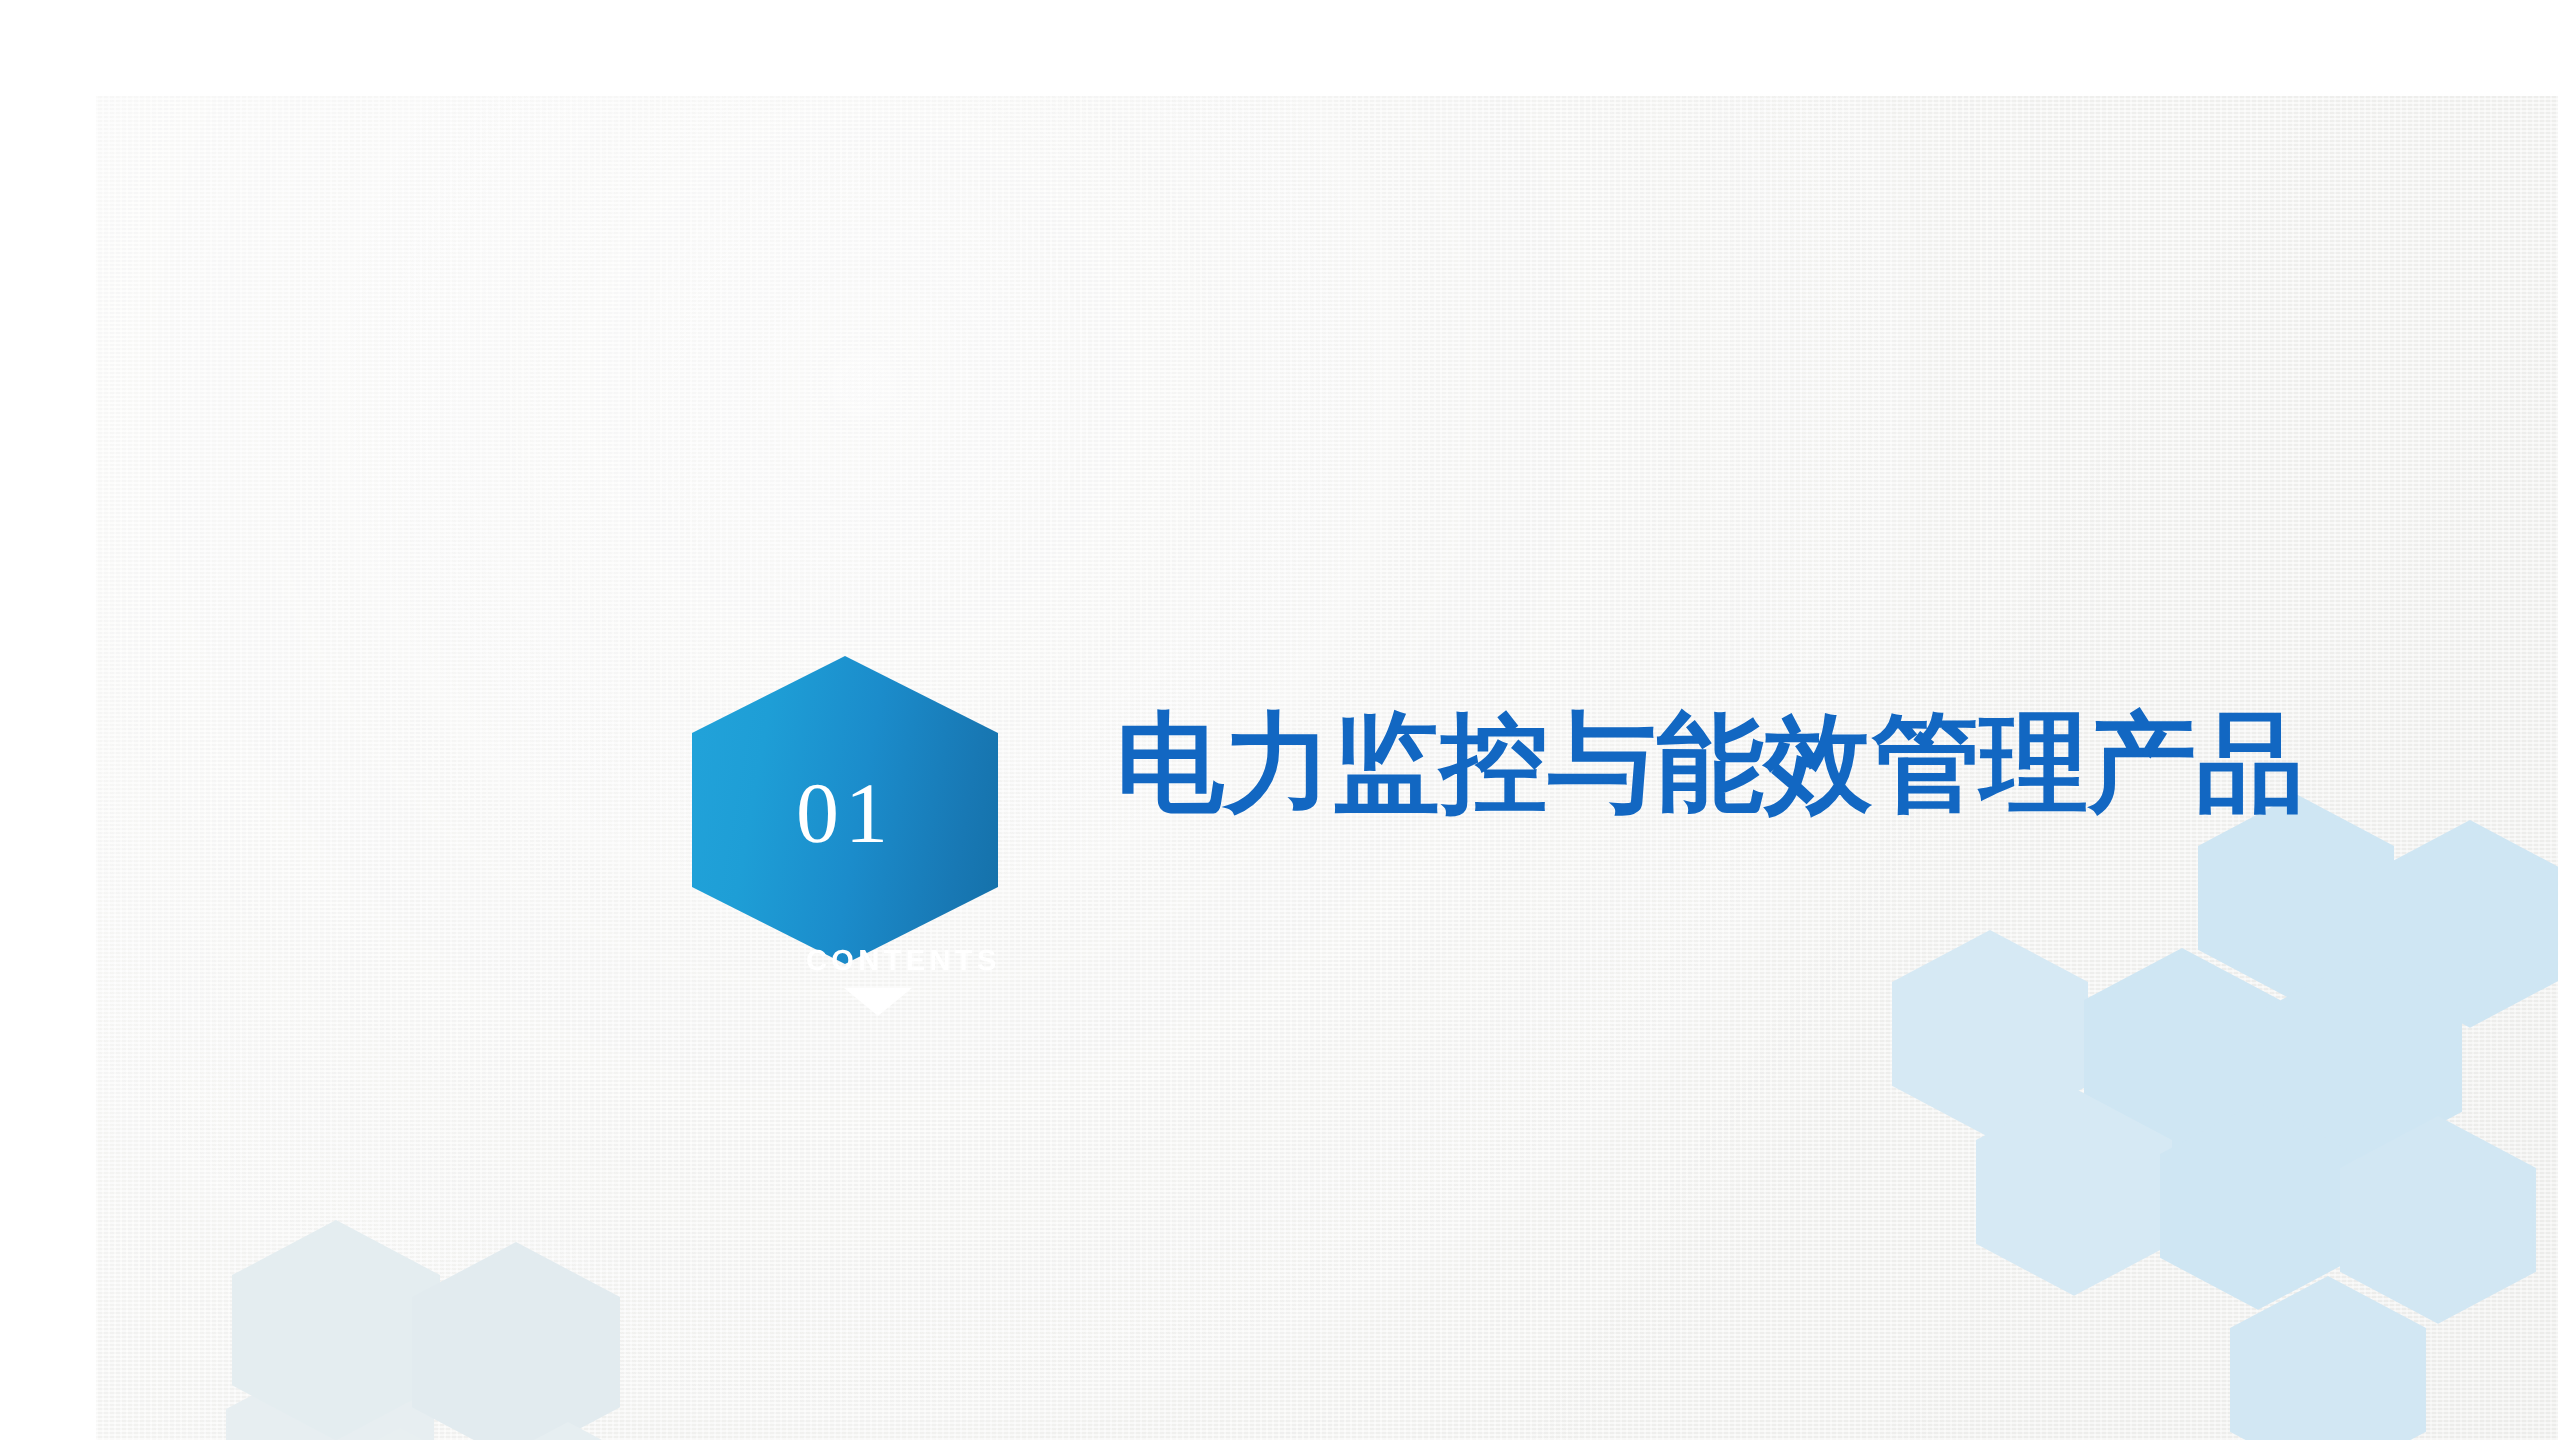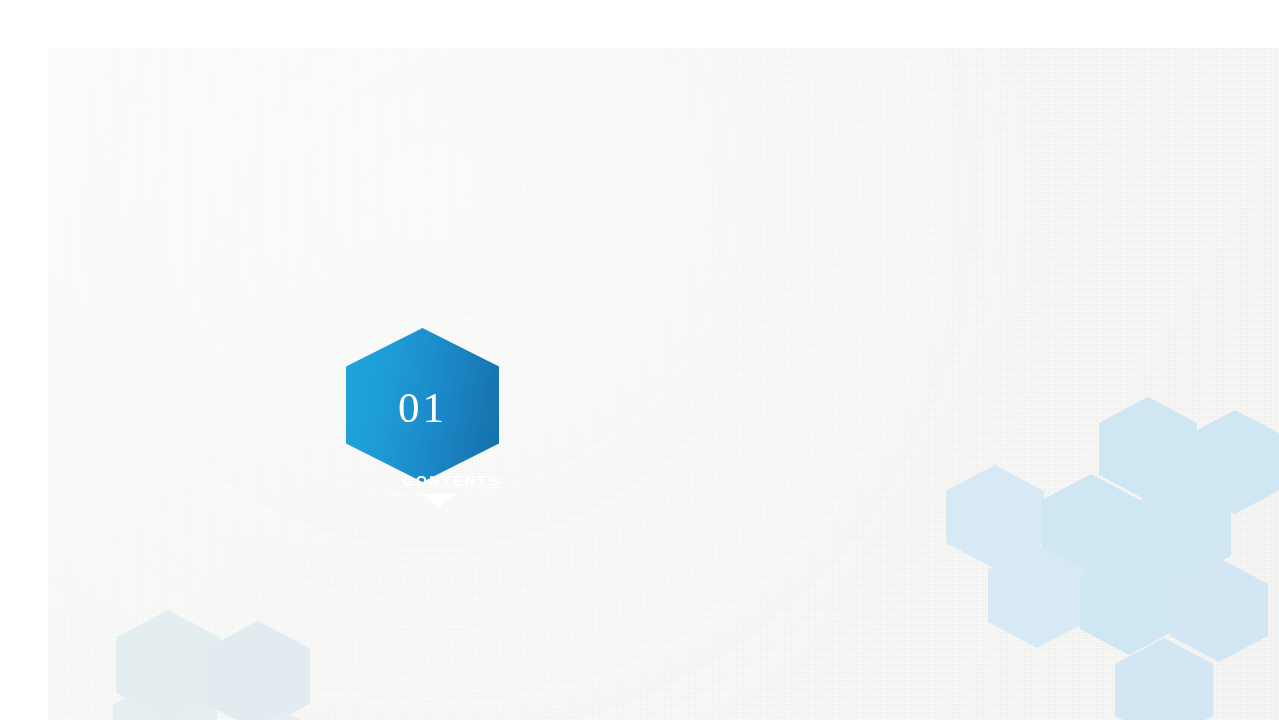--- a/index.html
+++ b/index.html
@@ -155,14 +155,15 @@
       <div id="badge-number">01</div>
       <div id="contents-row">
         <span class="rule"></span>
         <span id="contents-label">CONTENTS</span>
         <span class="rule"></span>
       </div>
       <div id="badge-caret"></div>
     </div>
   </div>
 
+  <h1 id="title" style="color: rgb(18, 103, 194);">电力监控与能效管理产品</h1>
 
 </div>
 
 </body></html>

